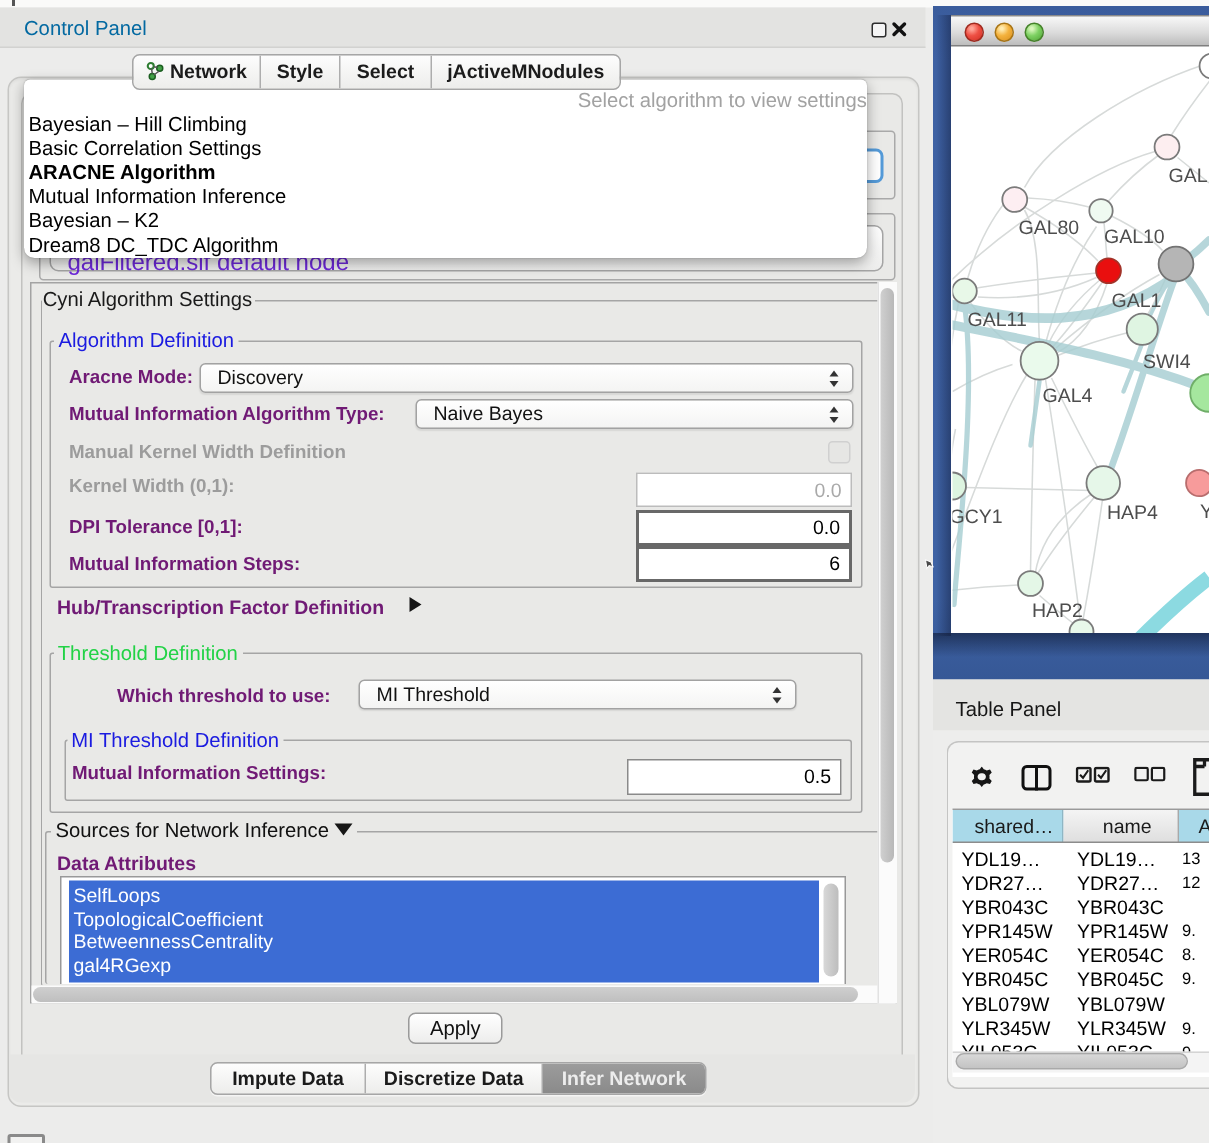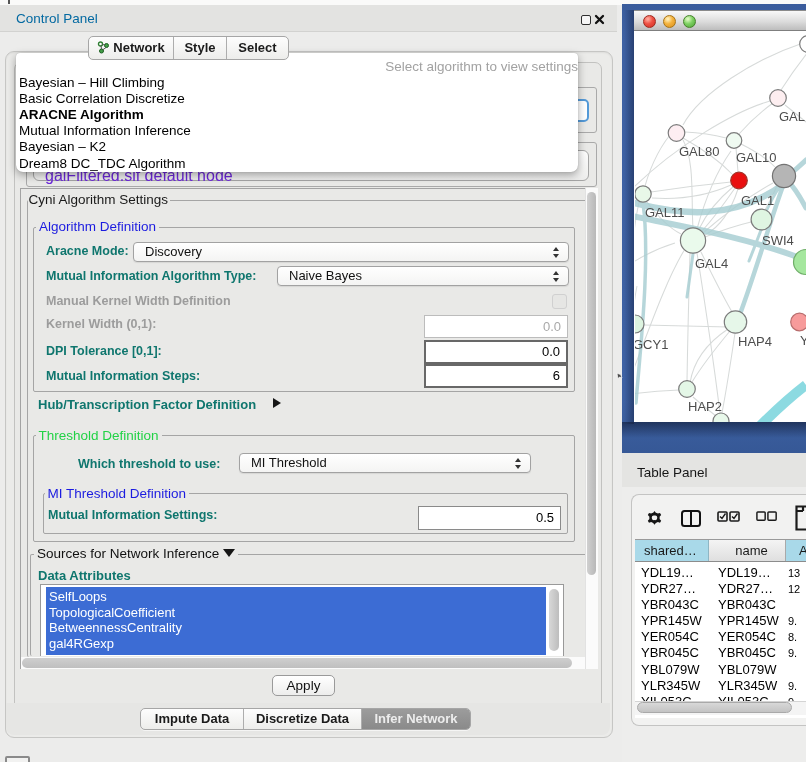--- a/index.html
+++ b/index.html
@@ -1,17 +1,17 @@
 <!DOCTYPE html>
 <html><head><meta charset="utf-8">
 <style>
 html,body{margin:0;padding:0}
 body{width:806px;height:762px;position:relative;overflow:hidden;background:#ececeb;font-family:"Liberation Sans",sans-serif;-webkit-font-smoothing:antialiased}
 .ab{position:absolute}
-.lbl{position:absolute;font-weight:bold;font-size:12.5px;color:#0f766e;white-space:nowrap}
+.lbl{position:absolute;font-weight:bold;font-size:12.5px;color:#701a75;white-space:nowrap}
 .glbl{position:absolute;font-weight:bold;font-size:12.5px;color:#9c9c9c;white-space:nowrap}
 .combo{position:absolute;box-sizing:border-box;border:1px solid #a2a2a2;border-radius:4px;background:linear-gradient(#ffffff,#f4f4f3);box-shadow:0 1px 1px rgba(0,0,0,.08);font-size:13px;color:#111;line-height:18px;padding-left:11px;white-space:nowrap}
 .car{position:absolute;right:8px;width:7px}
 .car i,.car b{position:absolute;left:0;width:0;height:0;border-left:3.5px solid transparent;border-right:3.5px solid transparent}
 .car i{top:0;border-bottom:4px solid #333}
 .car b{top:7px;border-top:4px solid #333}
 .fld{position:absolute;box-sizing:border-box;background:#fff;font-size:13px;text-align:right;padding-right:6px;white-space:nowrap}
 .grp{position:absolute;border:1px solid #a5a5a5;border-radius:2px}
 .gtit{position:absolute;font-size:13.5px;line-height:15px;background:#e9e9e7;padding:0 3px;white-space:nowrap}
 .seg{position:absolute;display:flex;border:1px solid #a6a6a6;border-radius:5px;background:linear-gradient(#fdfdfd,#ededeb);overflow:hidden;box-shadow:0 1px 0 rgba(255,255,255,.6)}
@@ -112,26 +112,27 @@
 
 <div class="seg" style="left:88px;top:36px;height:22px;z-index:4">
 <div style="width:85px;line-height:21px;padding-left:0"><svg width="13" height="13" viewBox="0 0 13 13" style="vertical-align:-2px;margin-right:3px">
         <circle cx="3.5" cy="3" r="2" fill="#fff" stroke="#2e7d32" stroke-width="1.4"></circle>
         <circle cx="9.5" cy="4.5" r="2" fill="#43a047" stroke="#1b5e20" stroke-width="1"></circle>
         <circle cx="4.5" cy="10" r="2" fill="#43a047" stroke="#1b5e20" stroke-width="1"></circle>
         <path d="M4 4.5 L4.5 8 M5.5 3.5 L8 4 M9 6.5 L5.5 9" stroke="#555" stroke-width="1"></path>
       </svg>Network</div>
 <div style="width:53px;line-height:21px">Style</div>
 <div style="width:61px;line-height:21px">Select</div>
+<div style="width:125px;line-height:21px">jActiveMNodules</div>
 </div>
 
 <div class="ab" style="left:16px;top:53px;width:562px;height:119px;background:#fff;border-radius:4px 4px 7px 7px;box-shadow:0 3px 9px rgba(0,0,0,.35),0 0 1px rgba(0,0,0,.25)"></div>
 <div class="ab" style="left:16px;top:58.5px;width:562px;text-align:right;font-size:13.5px;color:#a2a2a2">Select algorithm to view settings</div>
 <div class="pitem" style="top:74.5px">Bayesian – Hill Climbing</div>
-<div class="pitem" style="top:90.7px">Basic Correlation Discretize</div>
+<div class="pitem" style="top:90.7px">Basic Correlation Settings</div>
 <div class="pitem" style="top:106.9px;font-weight:bold">ARACNE Algorithm</div>
 <div class="pitem" style="top:123.1px">Mutual Information Inference</div>
 <div class="pitem" style="top:139.3px">Bayesian – K2</div>
 <div class="pitem" style="top:155.5px">Dream8 DC_TDC Algorithm</div>
 
 <div class="ab" style="left:622px;top:4px;width:184px;height:449px;background:linear-gradient(180deg,#3a5c9c 0%,#3e61a3 8%,#3e62a4 88%,#365896 100%)"></div>
 
 <div class="ab" style="left:622px;top:422px;width:184px;height:16px;background:linear-gradient(180deg,rgba(10,18,40,.55),rgba(10,18,40,0))"></div>
 <div class="ab" style="left:624px;top:10px;width:10px;height:414px;background:linear-gradient(90deg,rgba(20,30,60,0),rgba(15,25,55,.45))"></div>
 
@@ -244,21 +245,21 @@
     <g fill="none" stroke="#1b1b1b" stroke-width="1.6">
       <rect x="1" y="1" width="9" height="9" rx="1"></rect>
       <rect x="13" y="1" width="9" height="9" rx="1"></rect>
     </g>
   </svg>
 <svg class="ab" style="left:795px;top:505px" width="11" height="26" viewBox="0 0 11 26">
     <path d="M1.5 1.5 H14 V24.5 H1.5 Z M1.5 6 H8 M8 1.5 V6" fill="none" stroke="#1b1b1b" stroke-width="2.2"></path>
   </svg>
 
 <div class="ab" style="left:635px;top:538.5px;width:171px;height:179.5px;background:#fff;overflow:hidden;border-top:1px solid #9a9a9a;box-sizing:border-box">
-  <div class="ab" style="left:0;top:0;width:74px;height:22px;background:#a9d9e9;border-right:1px solid #8fb6c4;box-sizing:border-box;font-size:13px;line-height:22px;color:#1a1a1a;text-indent:9px">shared…</div>
+  <div class="ab" style="left:0;top:0;width:74px;height:22px;background:#a9d9e9;border-right:1px solid #8fb6c4;box-sizing:border-box;text-align:center;font-size:13px;line-height:22px;color:#1a1a1a;text-indent:9px">shared…</div>
   <div class="ab" style="left:74px;top:0;width:77px;height:22px;background:linear-gradient(#f4f4f4,#dedede);border-right:1px solid #a9a9a9;box-sizing:border-box;text-align:center;font-size:13px;line-height:22px;color:#1a1a1a;text-indent:9px">name</div>
   <div class="ab" style="left:151px;top:0;width:20px;height:22px;background:#a9d9e9;font-size:13px;line-height:22px;color:#1a1a1a;padding-left:13px">Av</div>
   <div class="ab" style="left:0;top:21.5px;width:171px;height:1px;background:#8c8c8c"></div>
   <div class="ab" style="left:6px;top:25.5px;font-size:13px;color:#000;line-height:16.1px;white-space:nowrap">YDL19…<br>YDR27…<br>YBR043C<br>YPR145W<br>YER054C<br>YBR045C<br>YBL079W<br>YLR345W<br>YIL053C</div>
   <div class="ab" style="left:83px;top:25.5px;font-size:13px;color:#000;line-height:16.1px;white-space:nowrap">YDL19…<br>YDR27…<br>YBR043C<br>YPR145W<br>YER054C<br>YBR045C<br>YBL079W<br>YLR345W<br>YIL053C</div>
   <div class="ab" style="left:153px;top:25.5px;font-size:11px;color:#000;line-height:16.1px;white-space:nowrap">13<br>12<br>&nbsp;<br>9.<br>8.<br>9.<br>&nbsp;<br>9.<br>9.</div>
   <div class="ab" style="left:0;top:161px;width:171px;height:13px;background:#f4f4f4;border-top:1px solid #d4d4d4"></div>
   <div class="ab" style="left:2px;top:162px;width:155px;height:11px;background:linear-gradient(#d8d8d8,#c3c3c3);border:1px solid #a9a9a9;border-radius:6px;box-sizing:border-box"></div>
 </div>
 

